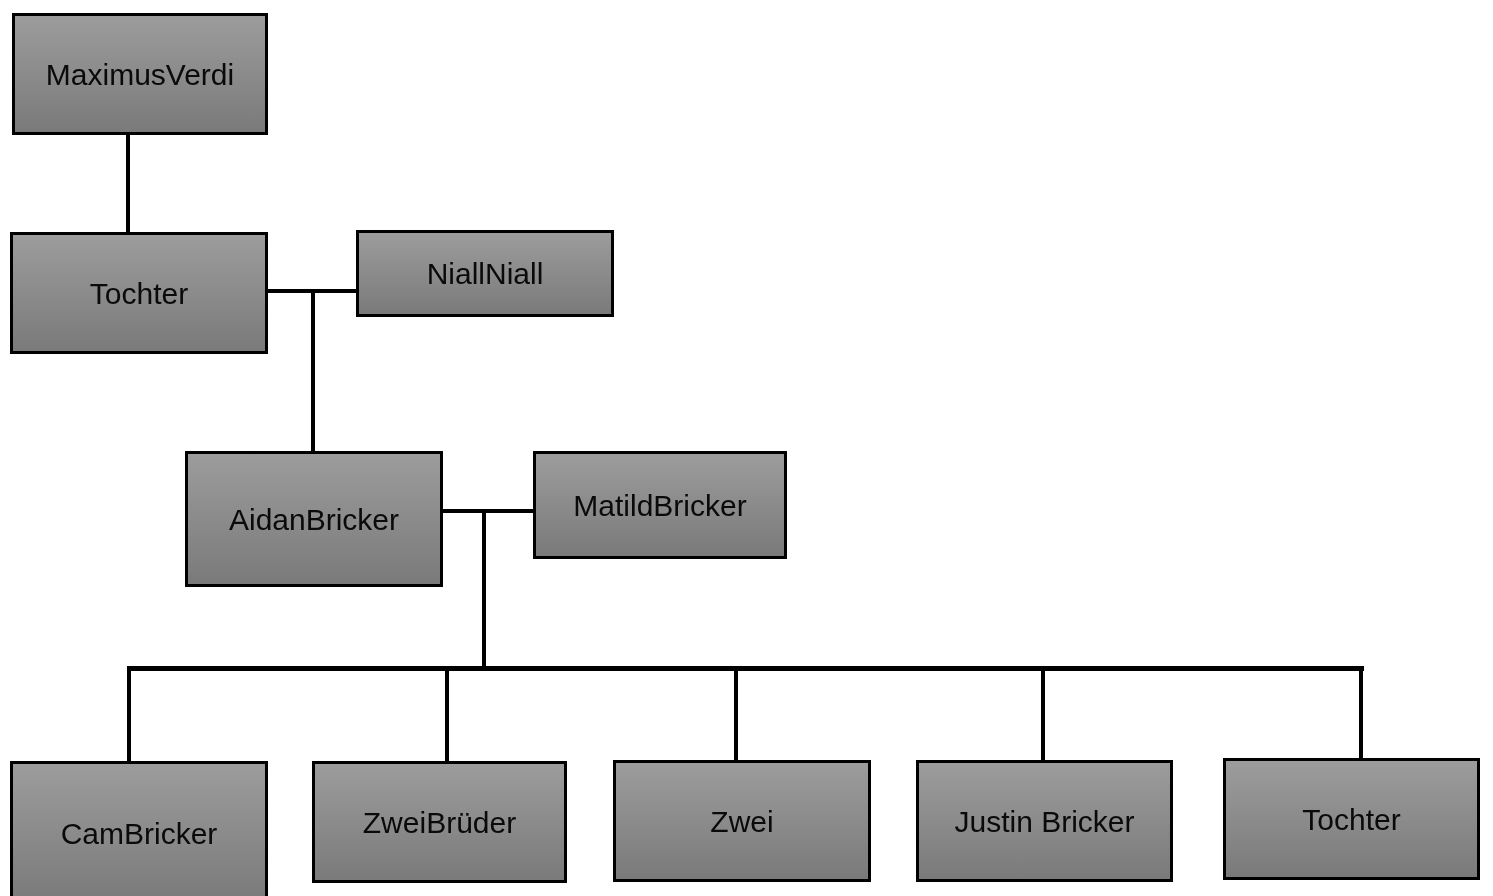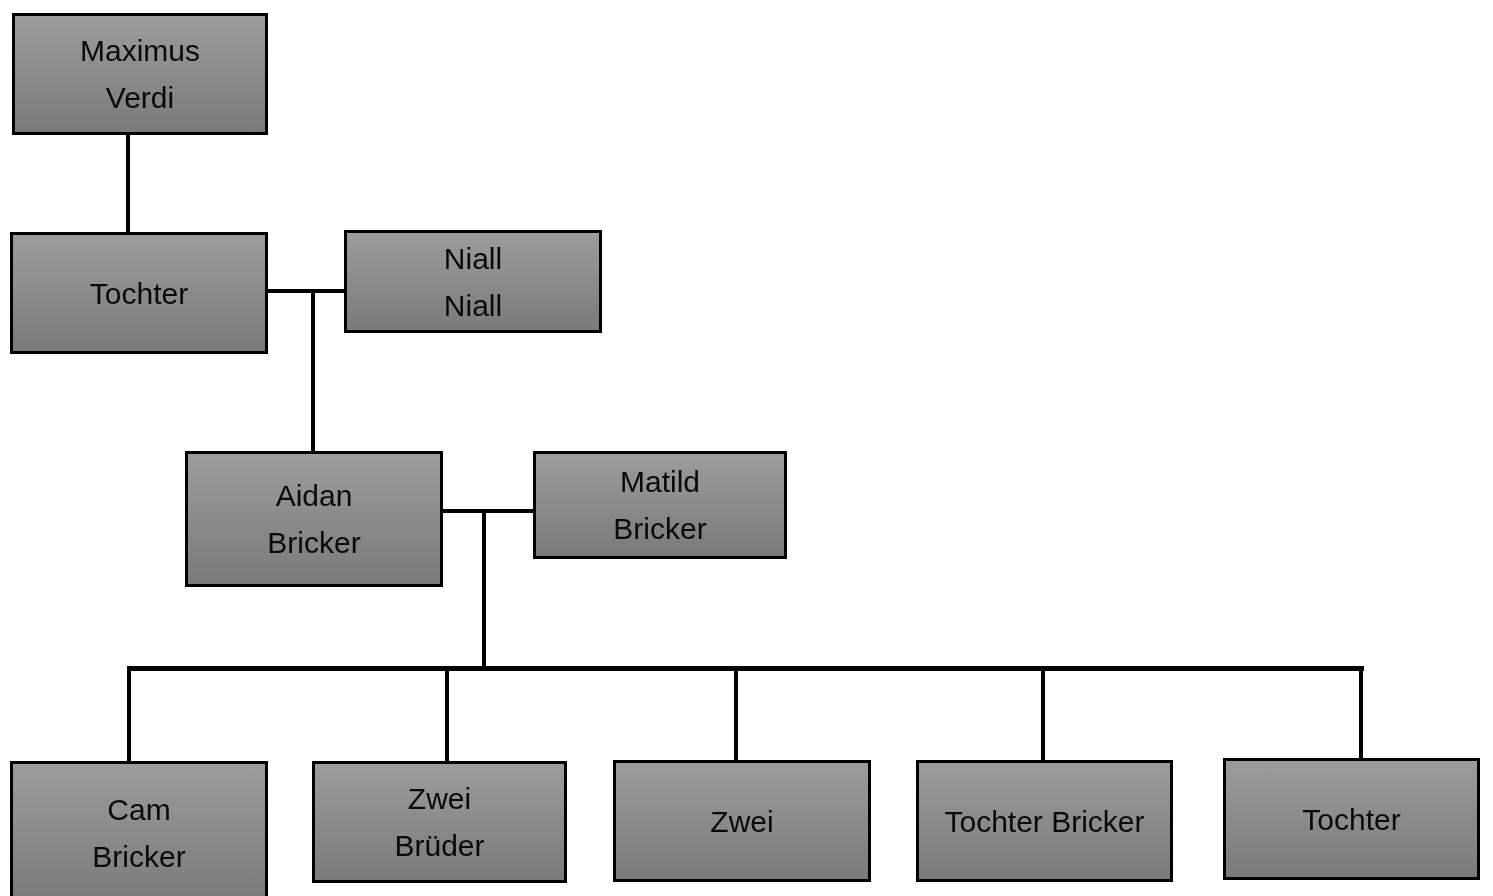--- a/index.html
+++ b/index.html
@@ -19,21 +19,21 @@
   }
   .canvas{
     position:absolute;left:0;top:0;
     width:1493px;height:896px;
     background:var(--bg);
   }
   .node{
     position:absolute;
     background:linear-gradient(180deg, var(--box-top) 0%, var(--box-bottom) 100%);
     border:3px solid var(--box-border);
-    display:flex;flex-direction:column;
+    display:flex;flex-direction:row;
     align-items:center;justify-content:center;
     text-align:center;
     color:var(--text-color);
     font-size:30px;
     line-height:47px;
   }
   .connector{
     position:absolute;
     background:var(--line-color);
   }
@@ -57,21 +57,21 @@
 
   <div class="node" style="left:12px;top:13px;width:256px;height:122px">
     <span>Maximus</span>
     <span>Verdi</span>
   </div>
 
   <div class="node" style="left:10px;top:232px;width:258px;height:122px">
     <span>Tochter</span>
   </div>
 
-  <div class="node" style="left:344px;top:230px;width:258px;height:103px">
+  <div class="node" style="left:356px;top:230px;width:258px;height:87px">
     <span>Niall</span>
     <span>Niall</span>
   </div>
 
   <div class="node" style="left:185px;top:451px;width:258px;height:136px">
     <span>Aidan</span>
     <span>Bricker</span>
   </div>
 
   <div class="node" style="left:533px;top:451px;width:254px;height:108px">
@@ -87,20 +87,20 @@
   <div class="node" style="left:312px;top:761px;width:255px;height:122px">
     <span>Zwei</span>
     <span>Brüder</span>
   </div>
 
   <div class="node" style="left:613px;top:760px;width:258px;height:122px">
     <span>Zwei</span>
   </div>
 
   <div class="node" style="left:916px;top:760px;width:257px;height:122px">
-    <span>Tochter Bricker</span>
+    <span>Justin Bricker</span>
   </div>
 
   <div class="node" style="left:1223px;top:758px;width:257px;height:122px">
     <span>Tochter</span>
   </div>
 
 </div>
 
 </body></html>

